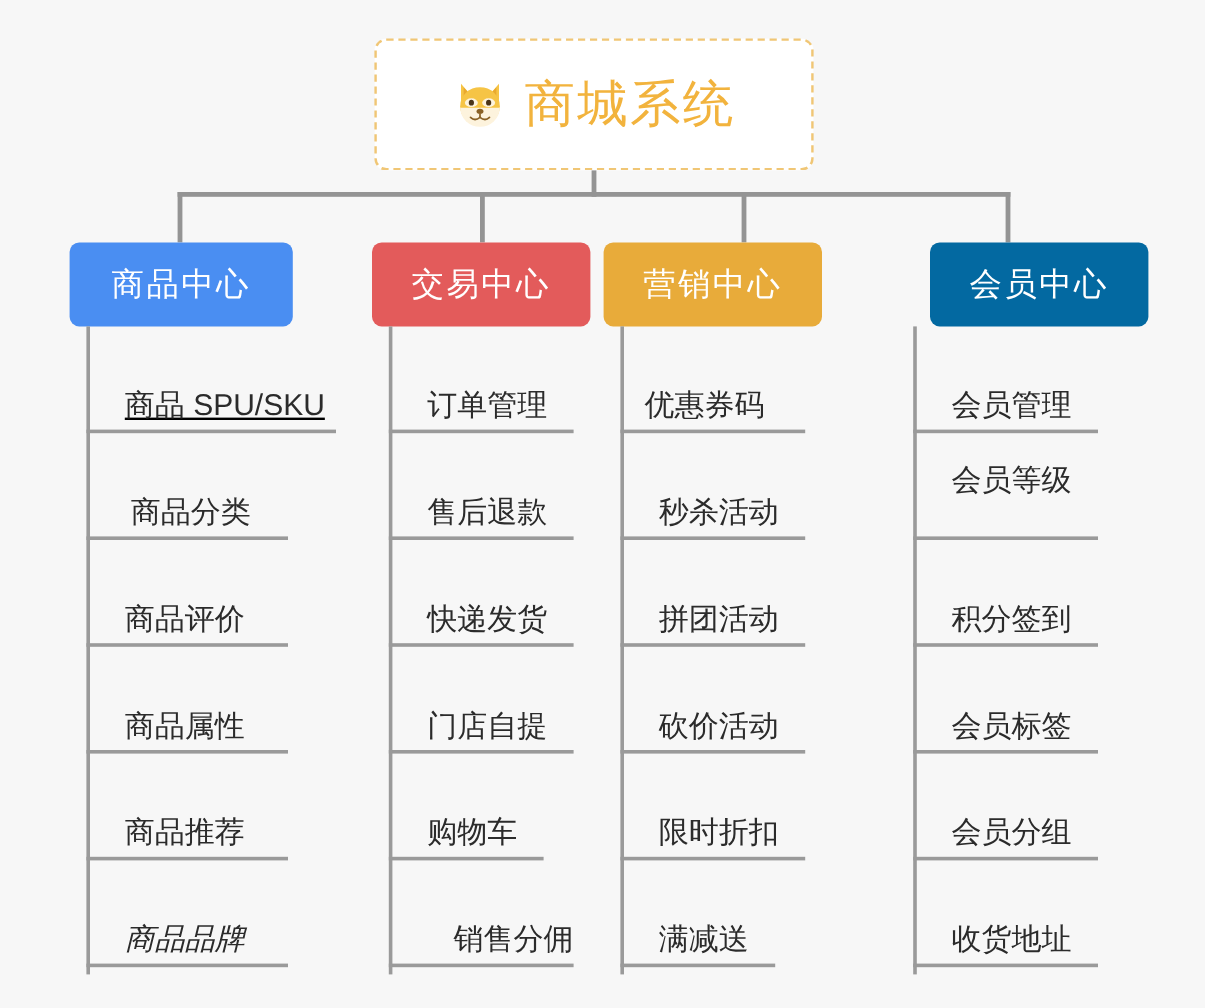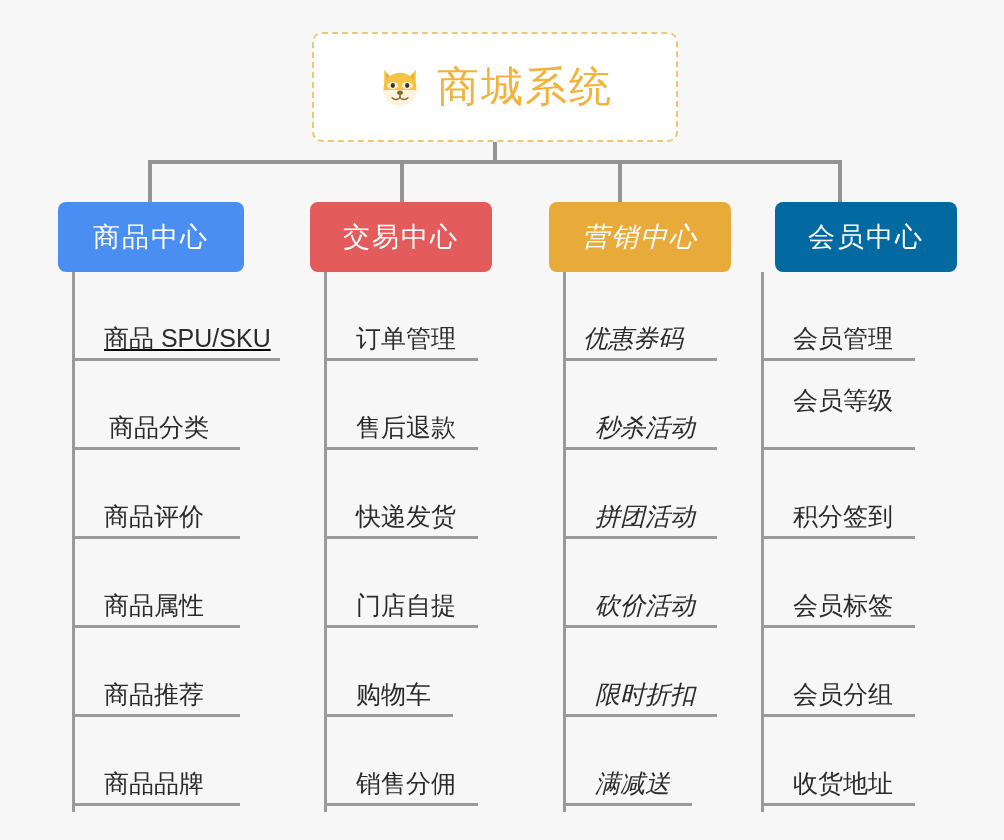--- a/index.html
+++ b/index.html
@@ -174,21 +174,21 @@
         <li class="leaf-item" style="width:168px;">
             <span class="leaf-label" style="padding-left:32px;">商品评价</span>
           </li>
         <li class="leaf-item" style="width:168px;">
             <span class="leaf-label" style="padding-left:32px;">商品属性</span>
           </li>
         <li class="leaf-item" style="width:168px;">
             <span class="leaf-label" style="padding-left:32px;">商品推荐</span>
           </li>
         <li class="leaf-item" style="width:168px;">
-            <span class="leaf-label" style="padding-left:32px;">商品品牌</span>
+            <span class="leaf-label" style="padding-left:32px;font-style:italic;">商品品牌</span>
           </li>
       </ul>
     </div>
   </div>
 
   <div class="branch" style="left:310px; width:182px;">
     <div class="branch-head" style="background:#e35b5b; width:182px;">
       <span>交易中心</span>
     </div>
     <div class="branch-body" style="height:540px;">
@@ -202,28 +202,28 @@
           </li>
         <li class="leaf-item" style="width:154px;">
             <span class="leaf-label" style="padding-left:32px;">快递发货</span>
           </li>
         <li class="leaf-item" style="width:154px;">
             <span class="leaf-label" style="padding-left:32px;">门店自提</span>
           </li>
         <li class="leaf-item" style="width:129px;">
             <span class="leaf-label" style="padding-left:32px;">购物车</span>
           </li>
-        <li class="leaf-item" style="width:154px;">
+        <li class="leaf-item" style="width:154px;justify-content:flex-end;">
             <span class="leaf-label" style="padding-left:32px;">销售分佣</span>
           </li>
       </ul>
     </div>
   </div>
 
-  <div class="branch" style="left:549px; width:182px;font-style:italic;">
+  <div class="branch" style="left:503px; width:182px;">
     <div class="branch-head" style="background:#e8ab3a; width:182px;">
       <span>营销中心</span>
     </div>
     <div class="branch-body" style="height:540px;">
       <div class="branch-spine" style="left:14px; height:540px;"></div>
       <ul class="leaf-list" style="margin-left:14px;">
         <li class="leaf-item" style="width:154px;">
             <span class="leaf-label" style="padding-left:20px;">优惠券码</span>
           </li>
         <li class="leaf-item" style="width:154px;">

